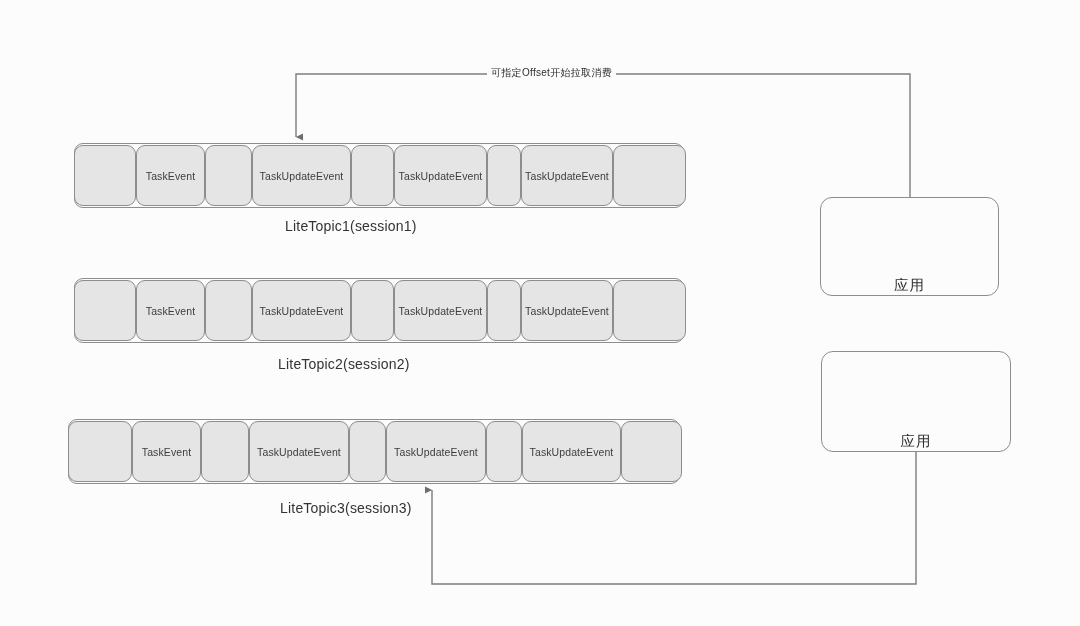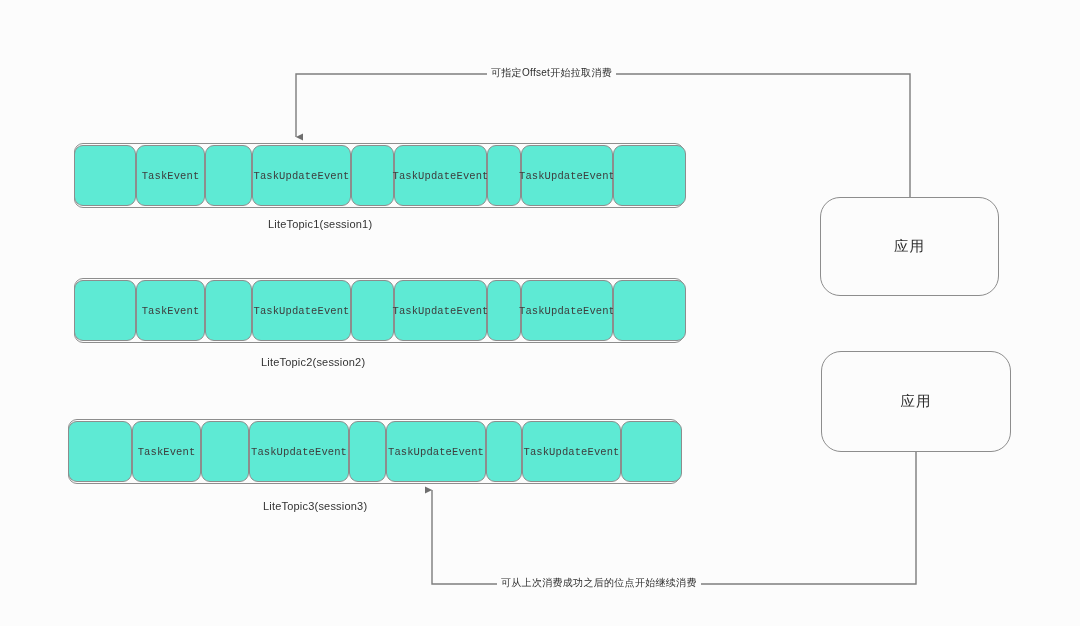--- a/index.html
+++ b/index.html
@@ -37,49 +37,49 @@
     width: 100%;
     height: 100%;
   }
   .cell {
     position: absolute;
     box-sizing: border-box;
     top: 1px;
     bottom: 1px;
     border: 1.4px solid #8d8d8d;
     border-radius: 9px;
-    background: #5eead4;
+    background: #e5e5e5;
     display: flex;
     align-items: center;
     justify-content: center;
-    font-family: Liberation Mono, monospace;
   }
   .cell-label {
     font-size: 10.5px;
     color: #3d3d3d;
     letter-spacing: 0.1px;
     white-space: nowrap;
   }
   .topic-caption {
     position: absolute;
-    font-size: 11px;
+    font-size: 14px;
     color: #333333;
     white-space: nowrap;
     letter-spacing: 0.2px;
+    margin-left: 17px;
   }
 
   
   .app-box {
     position: absolute;
     box-sizing: border-box;
     border: 1.4px solid #8d8d8d;
-    border-radius: 20px;
+    border-radius: 12px;
     background: #fcfcfc;
     display: flex;
-    align-items: center;
+    align-items: flex-end;
     justify-content: center;
   }
   .app-label {
     font-size: 14.5px;
     color: #2d2d2d;
     letter-spacing: 1px;
   }
 
   
   .edge-label {
@@ -218,15 +218,14 @@
   <div class="app-box" style="left:820px; top:197px; width:179px; height:99px;">
     <span class="app-label">应用</span>
   </div>
 
   <div class="app-box" style="left:821px; top:351px; width:190px; height:101px;">
     <span class="app-label">应用</span>
   </div>
 
   <div class="edge-label" style="left:487px; top:66px;">可指定Offset开始拉取消费</div>
 
-  <div class="edge-label" style="left:497px; top:576px;">可从上次消费成功之后的位点开始继续消费</div>
 
 </div>
 
 </body></html>

